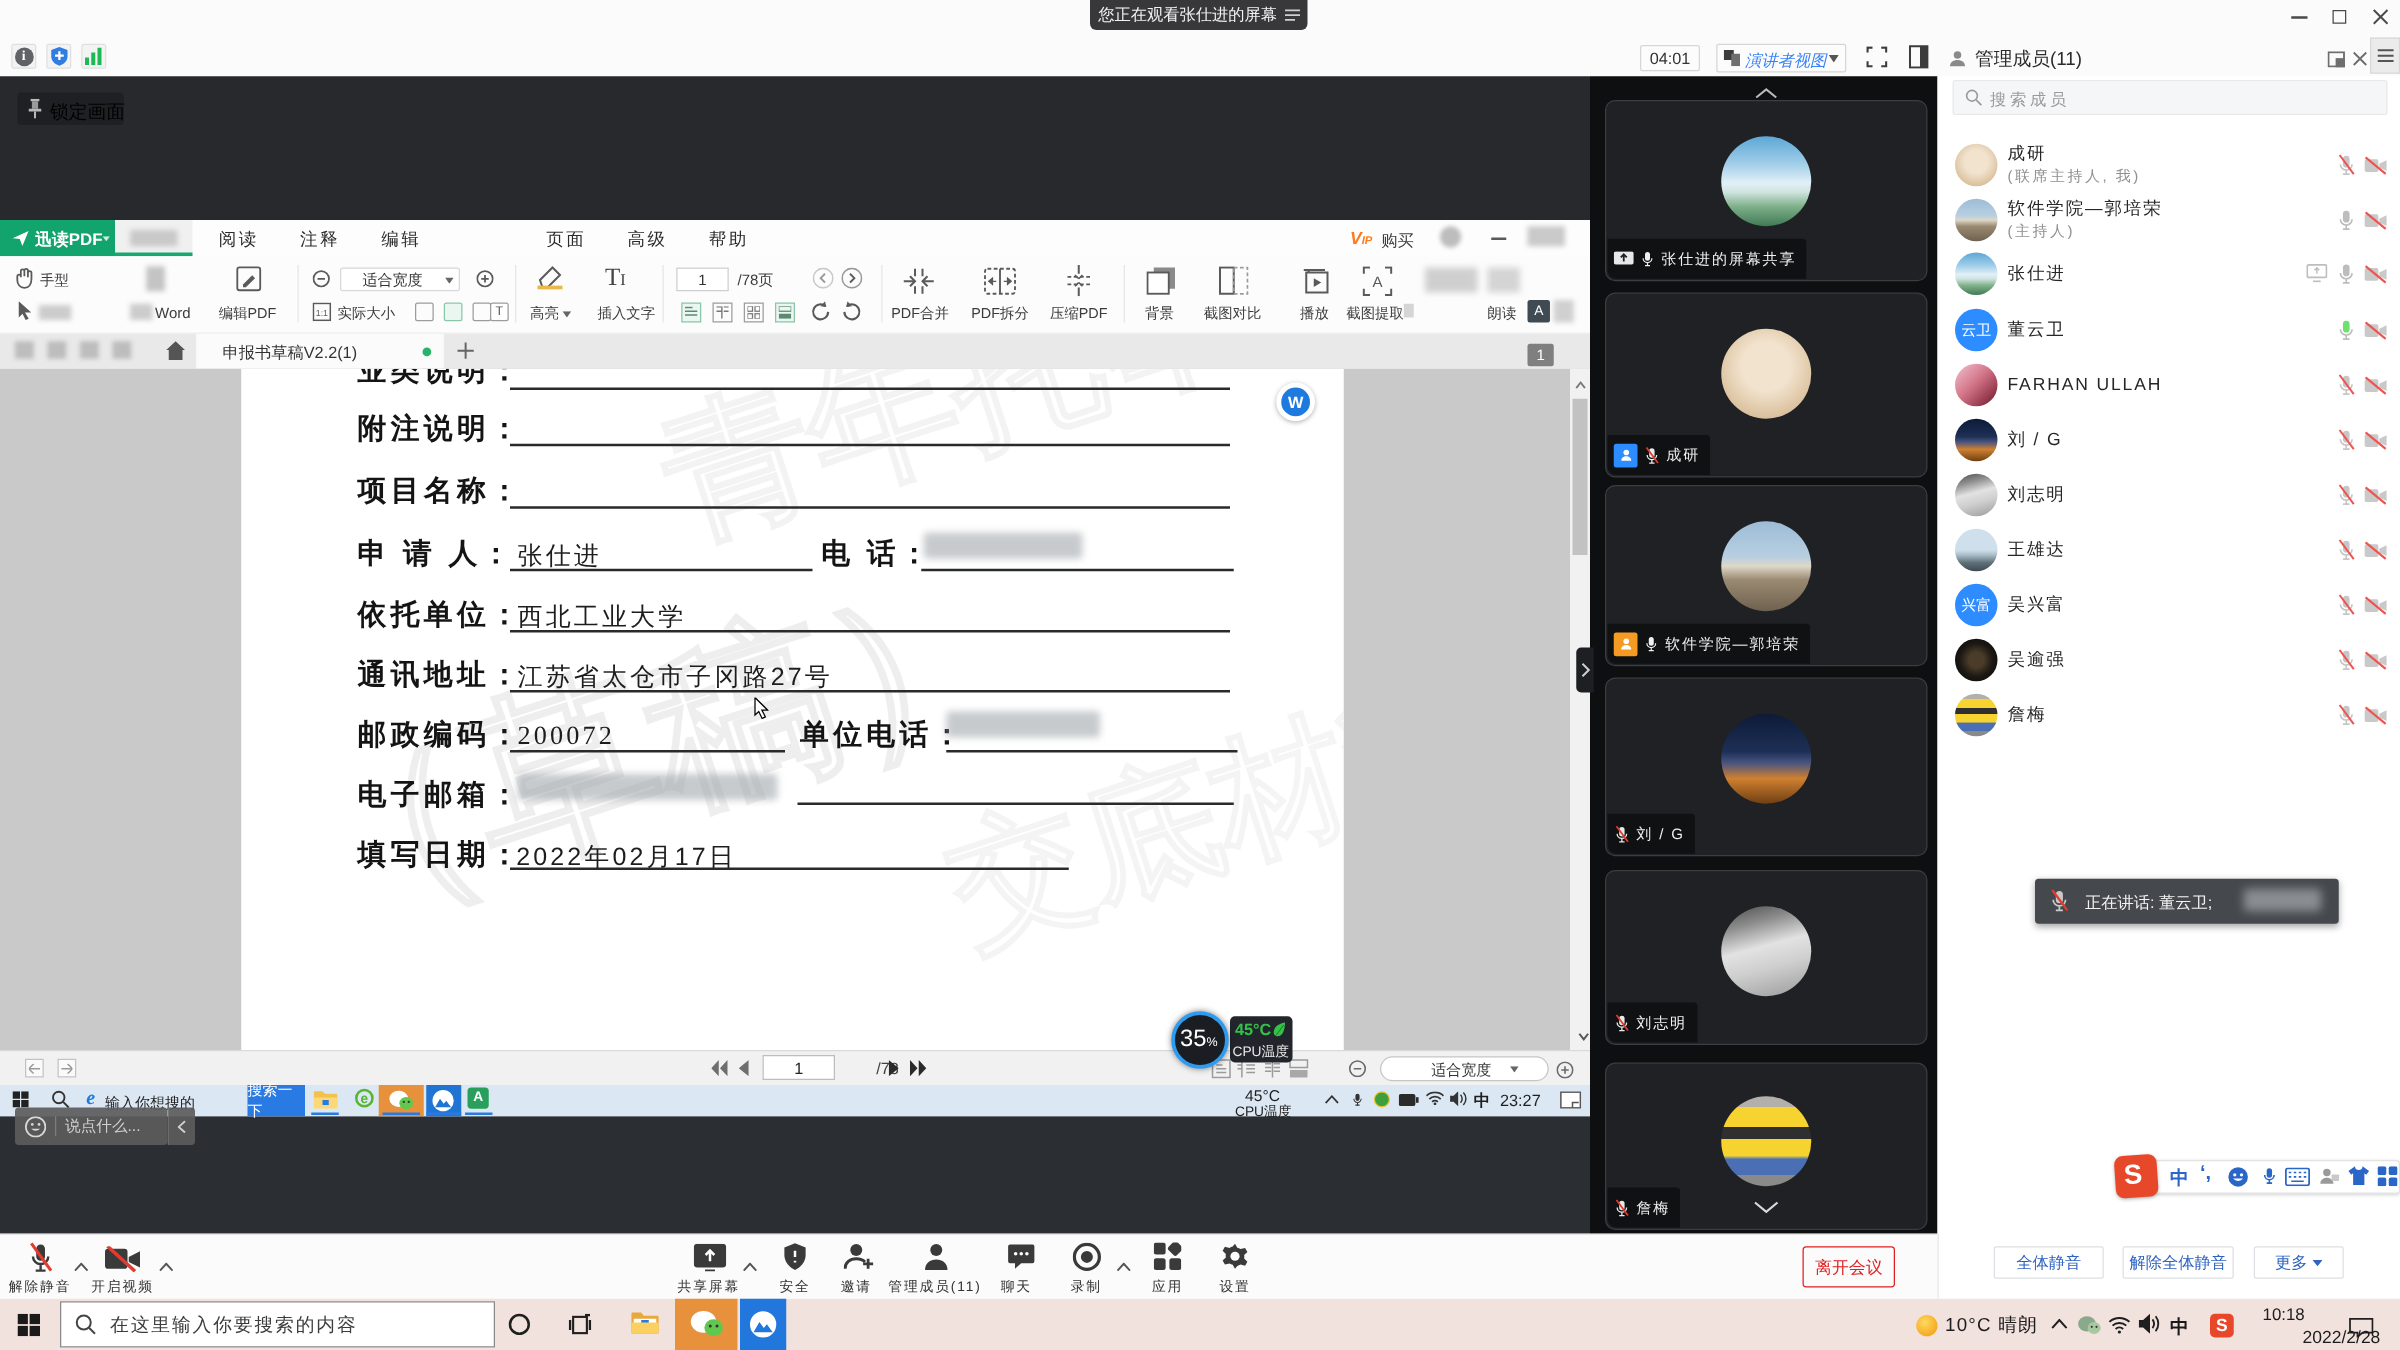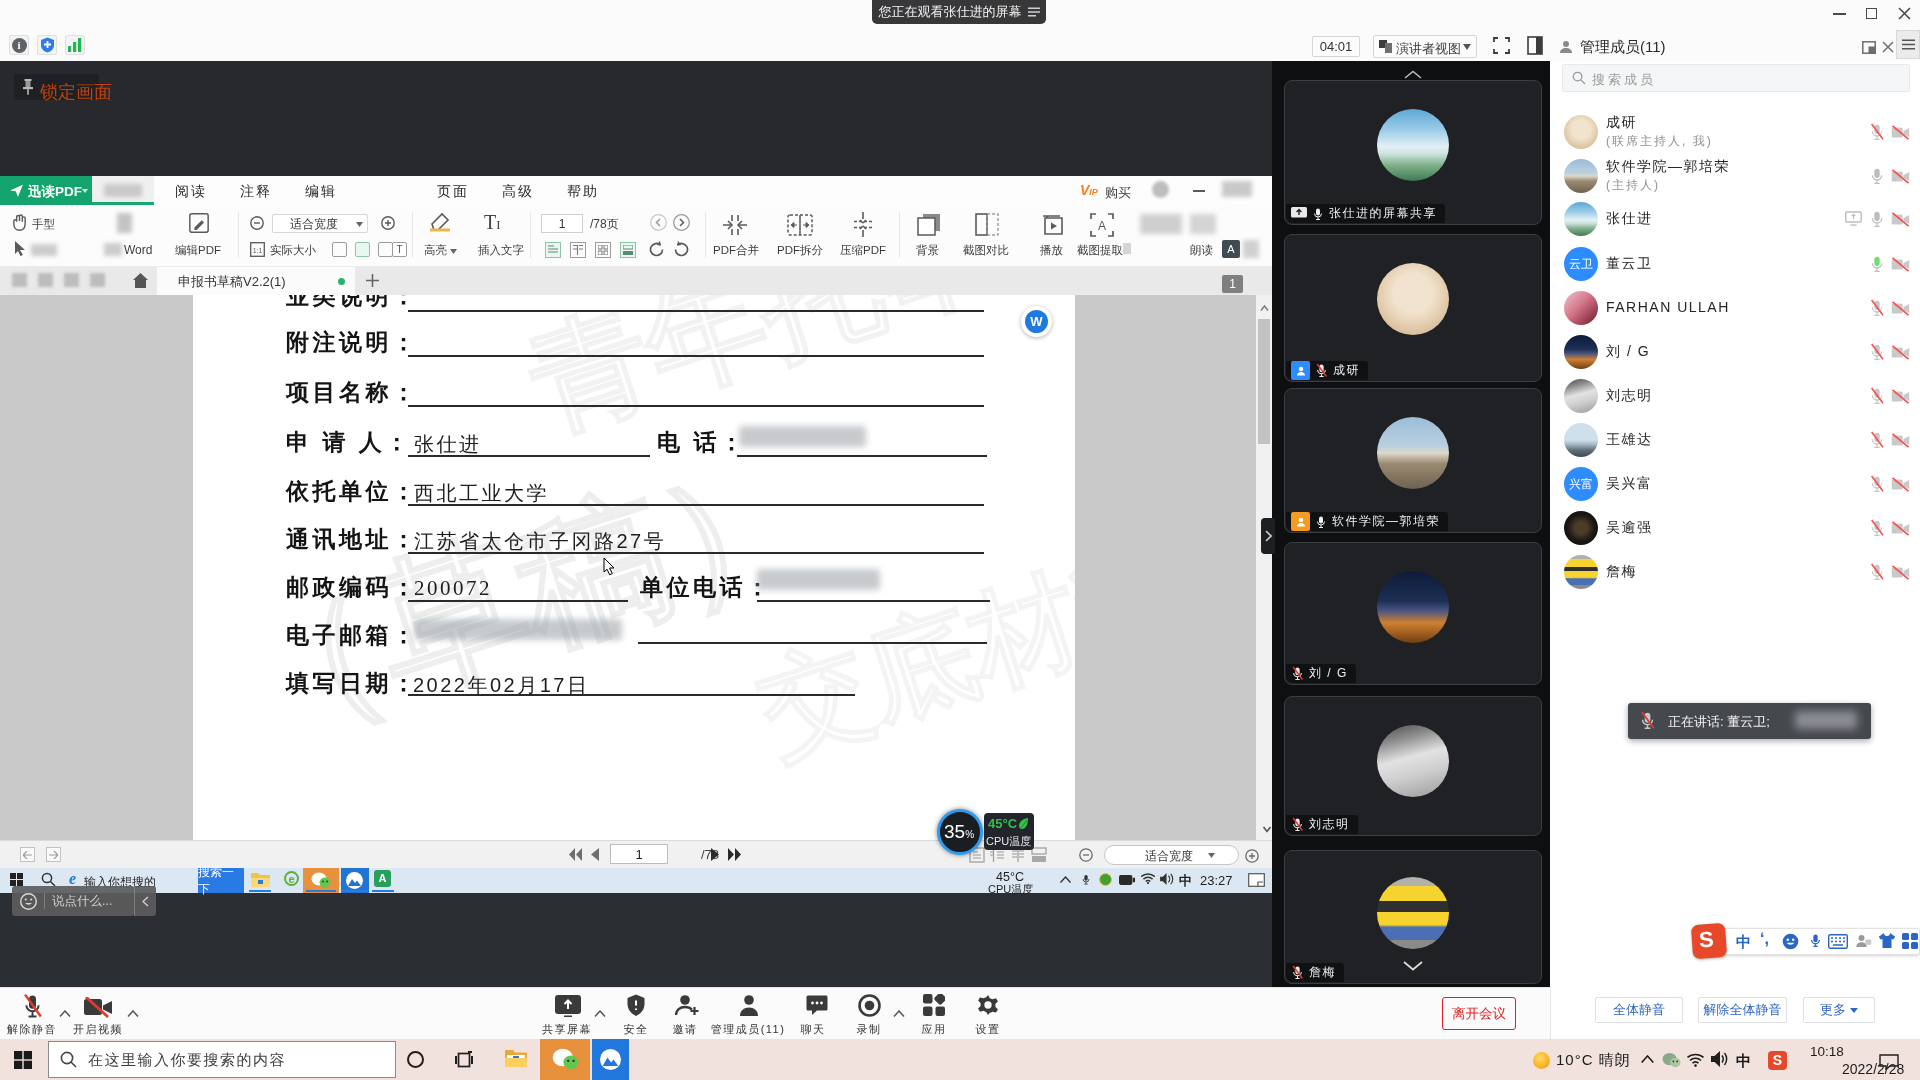--- a/index.html
+++ b/index.html
@@ -21,21 +21,21 @@
   
   .mtt { position:absolute; font-size:11px; letter-spacing:1.5px; color:#333; top:1022px; width:90px; text-align:center; white-space:nowrap; }
   .caret { position:absolute; width:12px; height:7px; }
   
   .pav { position:absolute; left:1564px; width:34px; height:34px; border-radius:50%; overflow:hidden; }
   .pname { position:absolute; left:1606px; font-size:14px; letter-spacing:1.5px; color:#262626; white-space:nowrap; }
   .psub { position:absolute; left:1606px; font-size:12px; letter-spacing:2px; color:#909090; white-space:nowrap; }
   
   .tile { position:absolute; left:1284px; width:258px; background:#1f2125; border:1px solid #3a3d42; border-radius:8px; }
   .tav { position:absolute; left:92px; top:28px; width:72px; height:72px; border-radius:50%; overflow:hidden; }
-  .tlabel { position:absolute; left:1px; bottom:1px; height:19px; background:rgba(8,8,8,.62); border-radius:0 3px 0 7px;
+  .tlabel { position:absolute; left:1px; bottom:1px; height:32px; background:rgba(8,8,8,.62); border-radius:0 3px 0 7px;
      color:#f0f0f0; font-size:12px; letter-spacing:1.5px; display:flex; align-items:center; padding:0 8px 0 5px; gap:5px; white-space:nowrap; }
   .badge { width:19px; height:19px; border-radius:2px; display:flex; align-items:center; justify-content:center; flex:none; }
   
   .stb-t { position:absolute; font-size:12px; color:#1f1f1f; white-space:nowrap; }
   .btn-blue { position:absolute; background:#2a7ae4; color:#fff; font-size:12px; display:flex; align-items:center; justify-content:center; }
   .fbtn { position:absolute; border:1px solid #dcdfe3; border-radius:2px; background:#fff; color:#2f64c1; font-size:13px;
      display:flex; align-items:center; justify-content:center; }
   .wm { position:absolute; color:transparent; -webkit-text-stroke:1.3px #ebebeb; font-weight:700; white-space:nowrap; }
 </style>
 </head>
@@ -64,21 +64,21 @@
     <rect x="5" y="4" width="3.2" height="10" fill="#1db954"></rect>
     <rect x="10" y="0" width="3.2" height="14" fill="#1db954"></rect>
   </svg>
 
 <div class="ab" style="left:1312px;top:36px;width:48px;height:21px;border:1px solid #d6d6d6;background:#fcfcfc;border-radius:2px;color:#333;font-size:13px;display:flex;align-items:center;justify-content:center;">04:01</div>
 <div class="ab" style="left:1373px;top:35px;width:104px;height:23px;border:1px solid #d6d6d6;background:#fcfcfc;border-radius:2px;"></div>
 <svg class="ic" style="left:1379px;top:40px" width="13" height="13" viewBox="0 0 13 13">
     <rect x="0" y="0" width="8" height="8" fill="#3c3c3c"></rect>
     <rect x="6" y="3" width="7" height="10" fill="#6f6f6f"></rect>
   </svg>
-<div class="ab" style="left:1396px;top:40px;font-size:13px;color:#404040;">演讲者视图</div>
+<div class="ab" style="left:1396px;top:40px;font-size:13px;color:#3b82f6;font-style:italic;">演讲者视图</div>
 <svg class="ic" style="left:1463px;top:44px" width="8" height="6" viewBox="0 0 8 6">
     <path d="M0 0h8L4 6z" fill="#555"></path>
   </svg>
 <svg class="ic" style="left:1493px;top:37px" width="17" height="17" viewBox="0 0 17 17">
     <path d="M1 5V1h4M12 1h4v4M16 12v4h-4M5 16H1v-4" fill="none" stroke="#3c3c3c" stroke-width="1.8"></path>
   </svg>
 <svg class="ic" style="left:1527px;top:36px" width="16" height="19" viewBox="0 0 16 19">
     <rect x="1" y="1" width="14" height="17" fill="none" stroke="#3c3c3c" stroke-width="1.6"></rect>
     <rect x="9" y="1" width="6" height="17" fill="#3c3c3c"></rect>
   </svg>
@@ -105,21 +105,21 @@
 <div class="ab" style="left:1272px;top:61px;width:278px;height:926px;background:#0e0f11;"></div>
 <div class="ab" style="left:0;top:893px;width:1272px;height:94px;background:#2b2e33;"></div>
 
 <div class="ab" style="left:14px;top:74px;width:85px;height:26px;background:#1e2023;border-radius:3px;"></div>
 <svg class="ic" style="left:22px;top:79px" width="12" height="16" viewBox="0 0 12 16">
     <rect x="2.5" y="0" width="7" height="2" fill="#b9b9b9"></rect>
     <rect x="3.5" y="2" width="5" height="6" fill="#9a9a9a"></rect>
     <rect x="1" y="8" width="10" height="2.2" fill="#b9b9b9"></rect>
     <rect x="5.2" y="10.2" width="1.6" height="5.5" fill="#b9b9b9"></rect>
   </svg>
-<div class="ab" style="left:40px;top:80px;font-size:18px;color:#c2410c;">锁定画面</div>
+<div class="ab" style="left:40px;top:80px;font-size:15px;color:#000000;">锁定画面</div>
 
 <div class="ab" style="left:0;top:176px;width:1272px;height:692px;background:#fff;"></div>
 
 <div class="ab" style="left:0;top:176px;width:1272px;height:29px;background:#fdfdfd;"></div>
 <div class="ab" style="left:0;top:176px;width:92px;height:29px;background:#13a36c;"></div>
 <svg class="ic" style="left:8px;top:182px" width="17" height="17" viewBox="0 0 24 24">
     <path d="M3 12 L21 4 L14 21 L11 13z" fill="#fff"></path>
   </svg>
 <div class="ab" style="left:28px;top:183px;font-size:13.5px;color:#fff;font-weight:700;">迅读PDF</div>
 <svg class="ic" style="left:82px;top:189px" width="6" height="4" viewBox="0 0 6 4">

